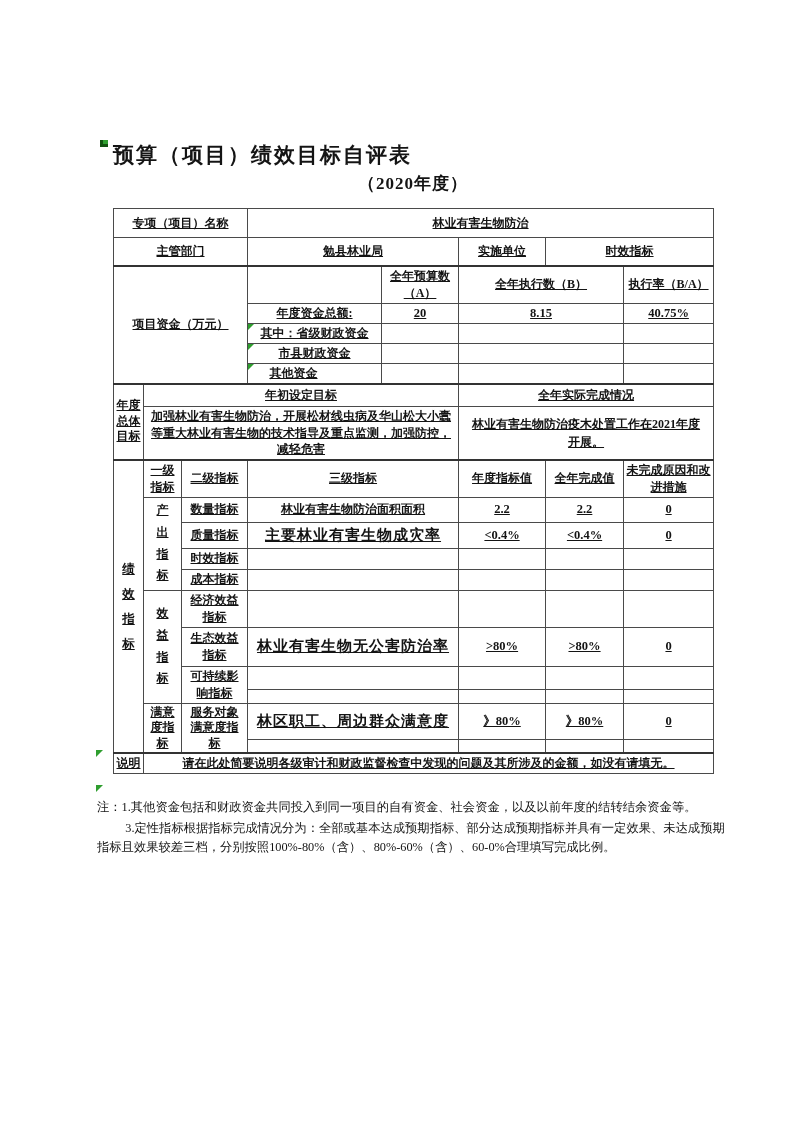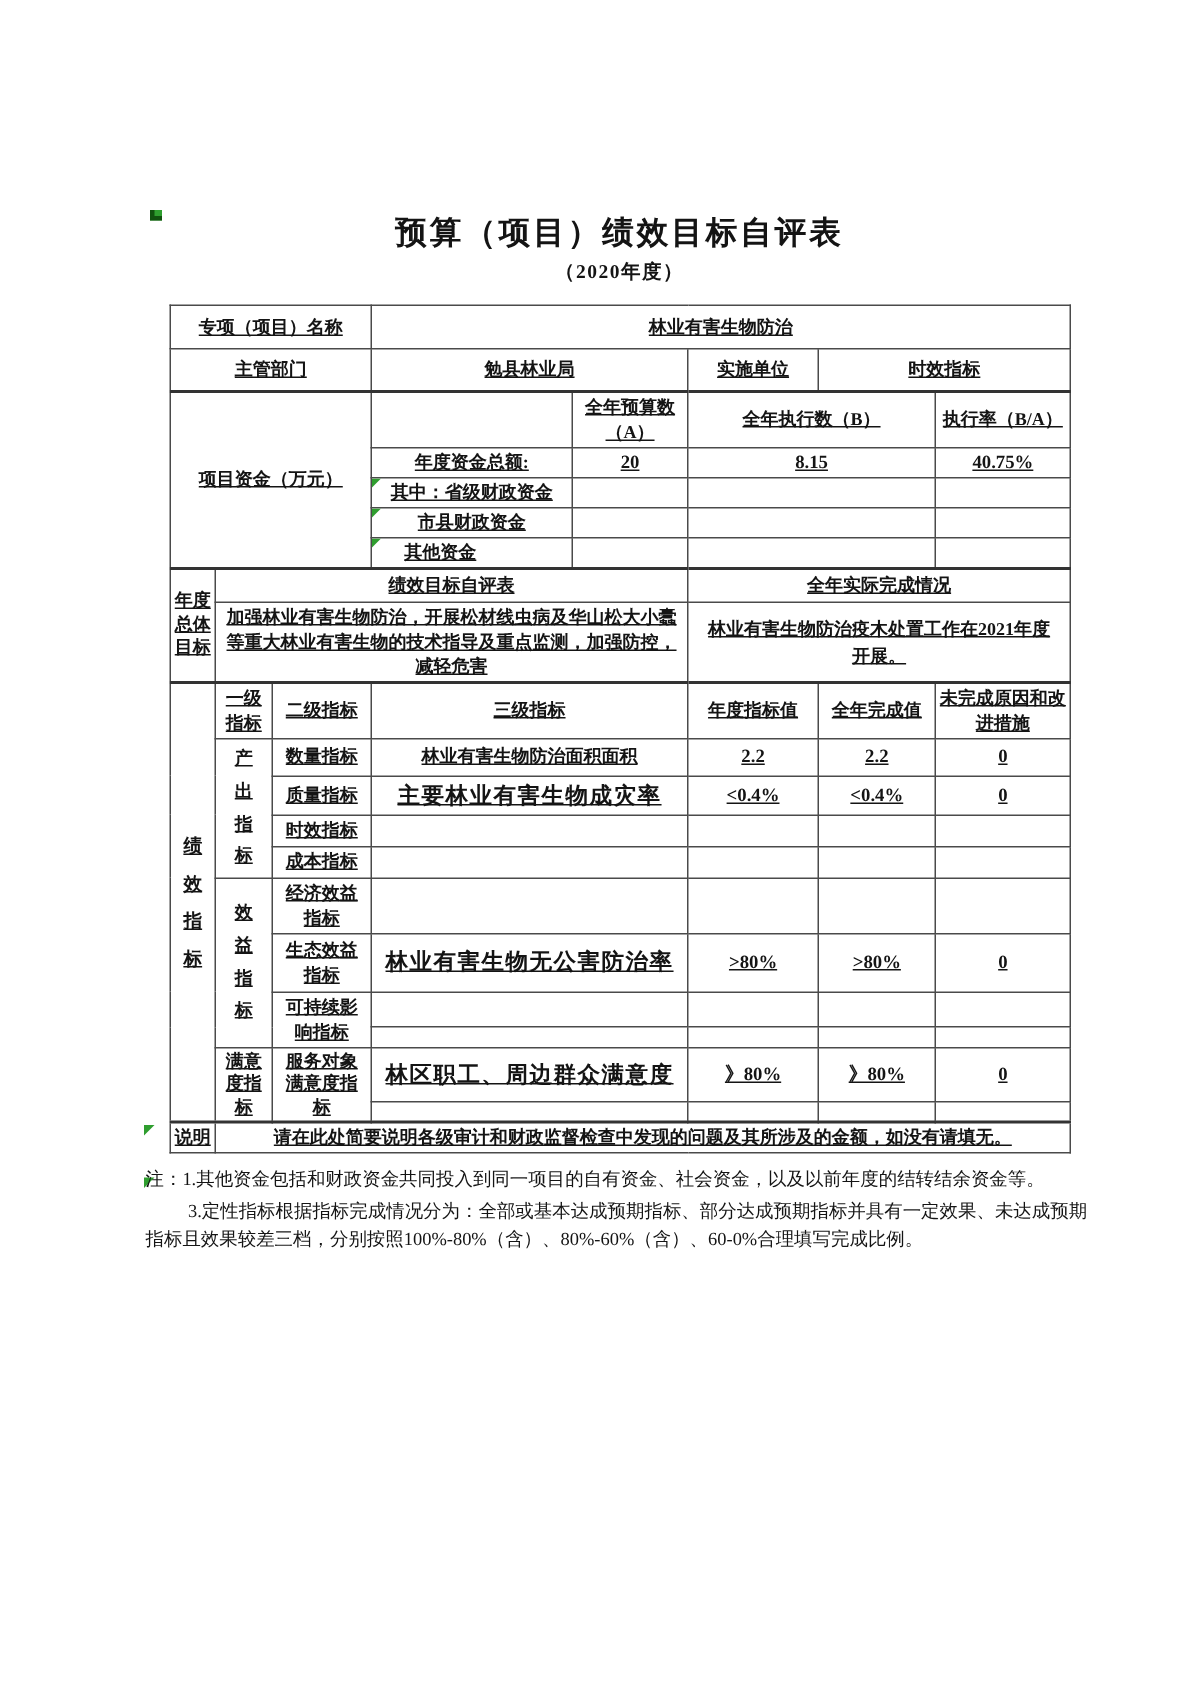--- a/index.html
+++ b/index.html
@@ -2,22 +2,22 @@
 <html style="--green: #2f9e2f;"><head>
 <meta charset="utf-8">
 <style>
   html,body{margin:0;padding:0;background:#ffffff;}
   body{
     width:793px;height:1122px;position:relative;
     font-family:"Liberation Serif","DejaVu Serif",serif;
     color:#141414;
   }
   .doc{position:absolute;left:113px;top:141px;width:600px;}
-  h1.title{margin:0;text-align:center;font-size:21px;font-weight:bold;letter-spacing:2px;}
-  .subtitle{margin:3px 0 0 0;text-align:center;font-size:13px;font-weight:bold;letter-spacing:1px;}
+  h1.title{margin:0;text-align:left;font-size:21px;font-weight:bold;letter-spacing:2px;}
+  .subtitle{margin:3px 0 0 0;text-align:center;font-size:17px;font-weight:bold;letter-spacing:1px;}
   table.main{
     border-collapse:collapse;table-layout:fixed;width:601px;margin-top:13px;
     font-size:12px;
     text-decoration:underline;
   }
   table.main td{
     border:1px solid #4a4a4a;
     vertical-align:middle;text-align:center;
     padding:1px 2px;
     white-space:pre-line;
@@ -34,21 +34,21 @@
   td.vert2{line-height:1.8;}
   td.vert3{line-height:1.3;}
   td.goaltext{text-align:left;line-height:1.38;padding:2px 6px;}
   td.goaldone{line-height:1.5;padding:2px 8px;}
   td.flag{position:relative;}
   .tri{
     position:absolute;top:0;left:0;width:0;height:0;
     border-top:6px solid var(--green,#2f9e2f);
     border-right:6px solid transparent;
   }
-  .notes{margin:8px 0 0 -16px;width:634px;font-size:12.3px;line-height:1.52;}
+  .notes{margin:24px 0 0 -16px;width:634px;font-size:12.3px;line-height:1.52;}
   .notes p{margin:0 0 2px 0;text-indent:2.3em;}
   .notes p.first{text-indent:0;}
   .page-marker{
     position:absolute;left:100px;top:140px;width:8px;height:7px;
     background:var(--green,#2f9e2f);
     box-shadow:inset 3px -3px 0 #11520f;
   }
   .note-flag{
     position:absolute;width:0;height:0;
     border-top:7px solid var(--green,#2f9e2f);
@@ -127,21 +127,21 @@
       <td class="right flag" style="padding-right:44px"><span class="tri"></span><span>其他资金</span></td>
       <td></td>
       <td colspan="2"></td>
       <td></td>
     </tr>
 
     <tr class="sep" style="height:23px">
       <td rowspan="2" class="vert3">年度
 总体
 目标</td>
-      <td colspan="4">绩效目标自评表</td>
+      <td colspan="4">年初设定目标</td>
       <td colspan="3">全年实际完成情况</td>
     </tr>
     <tr style="height:53px">
       <td colspan="4" class="goaltext">加强林业有害生物防治，开展松材线虫病及华山松大小蠹等重大林业有害生物的技术指导及重点监测，加强防控，减轻危害</td>
       <td colspan="3" class="goaldone">林业有害生物防治疫木处置工作在2021年度
 开展。</td>
     </tr>
 
     <tr class="sep" style="height:37px">
       <td rowspan="11" class="vert1">绩

